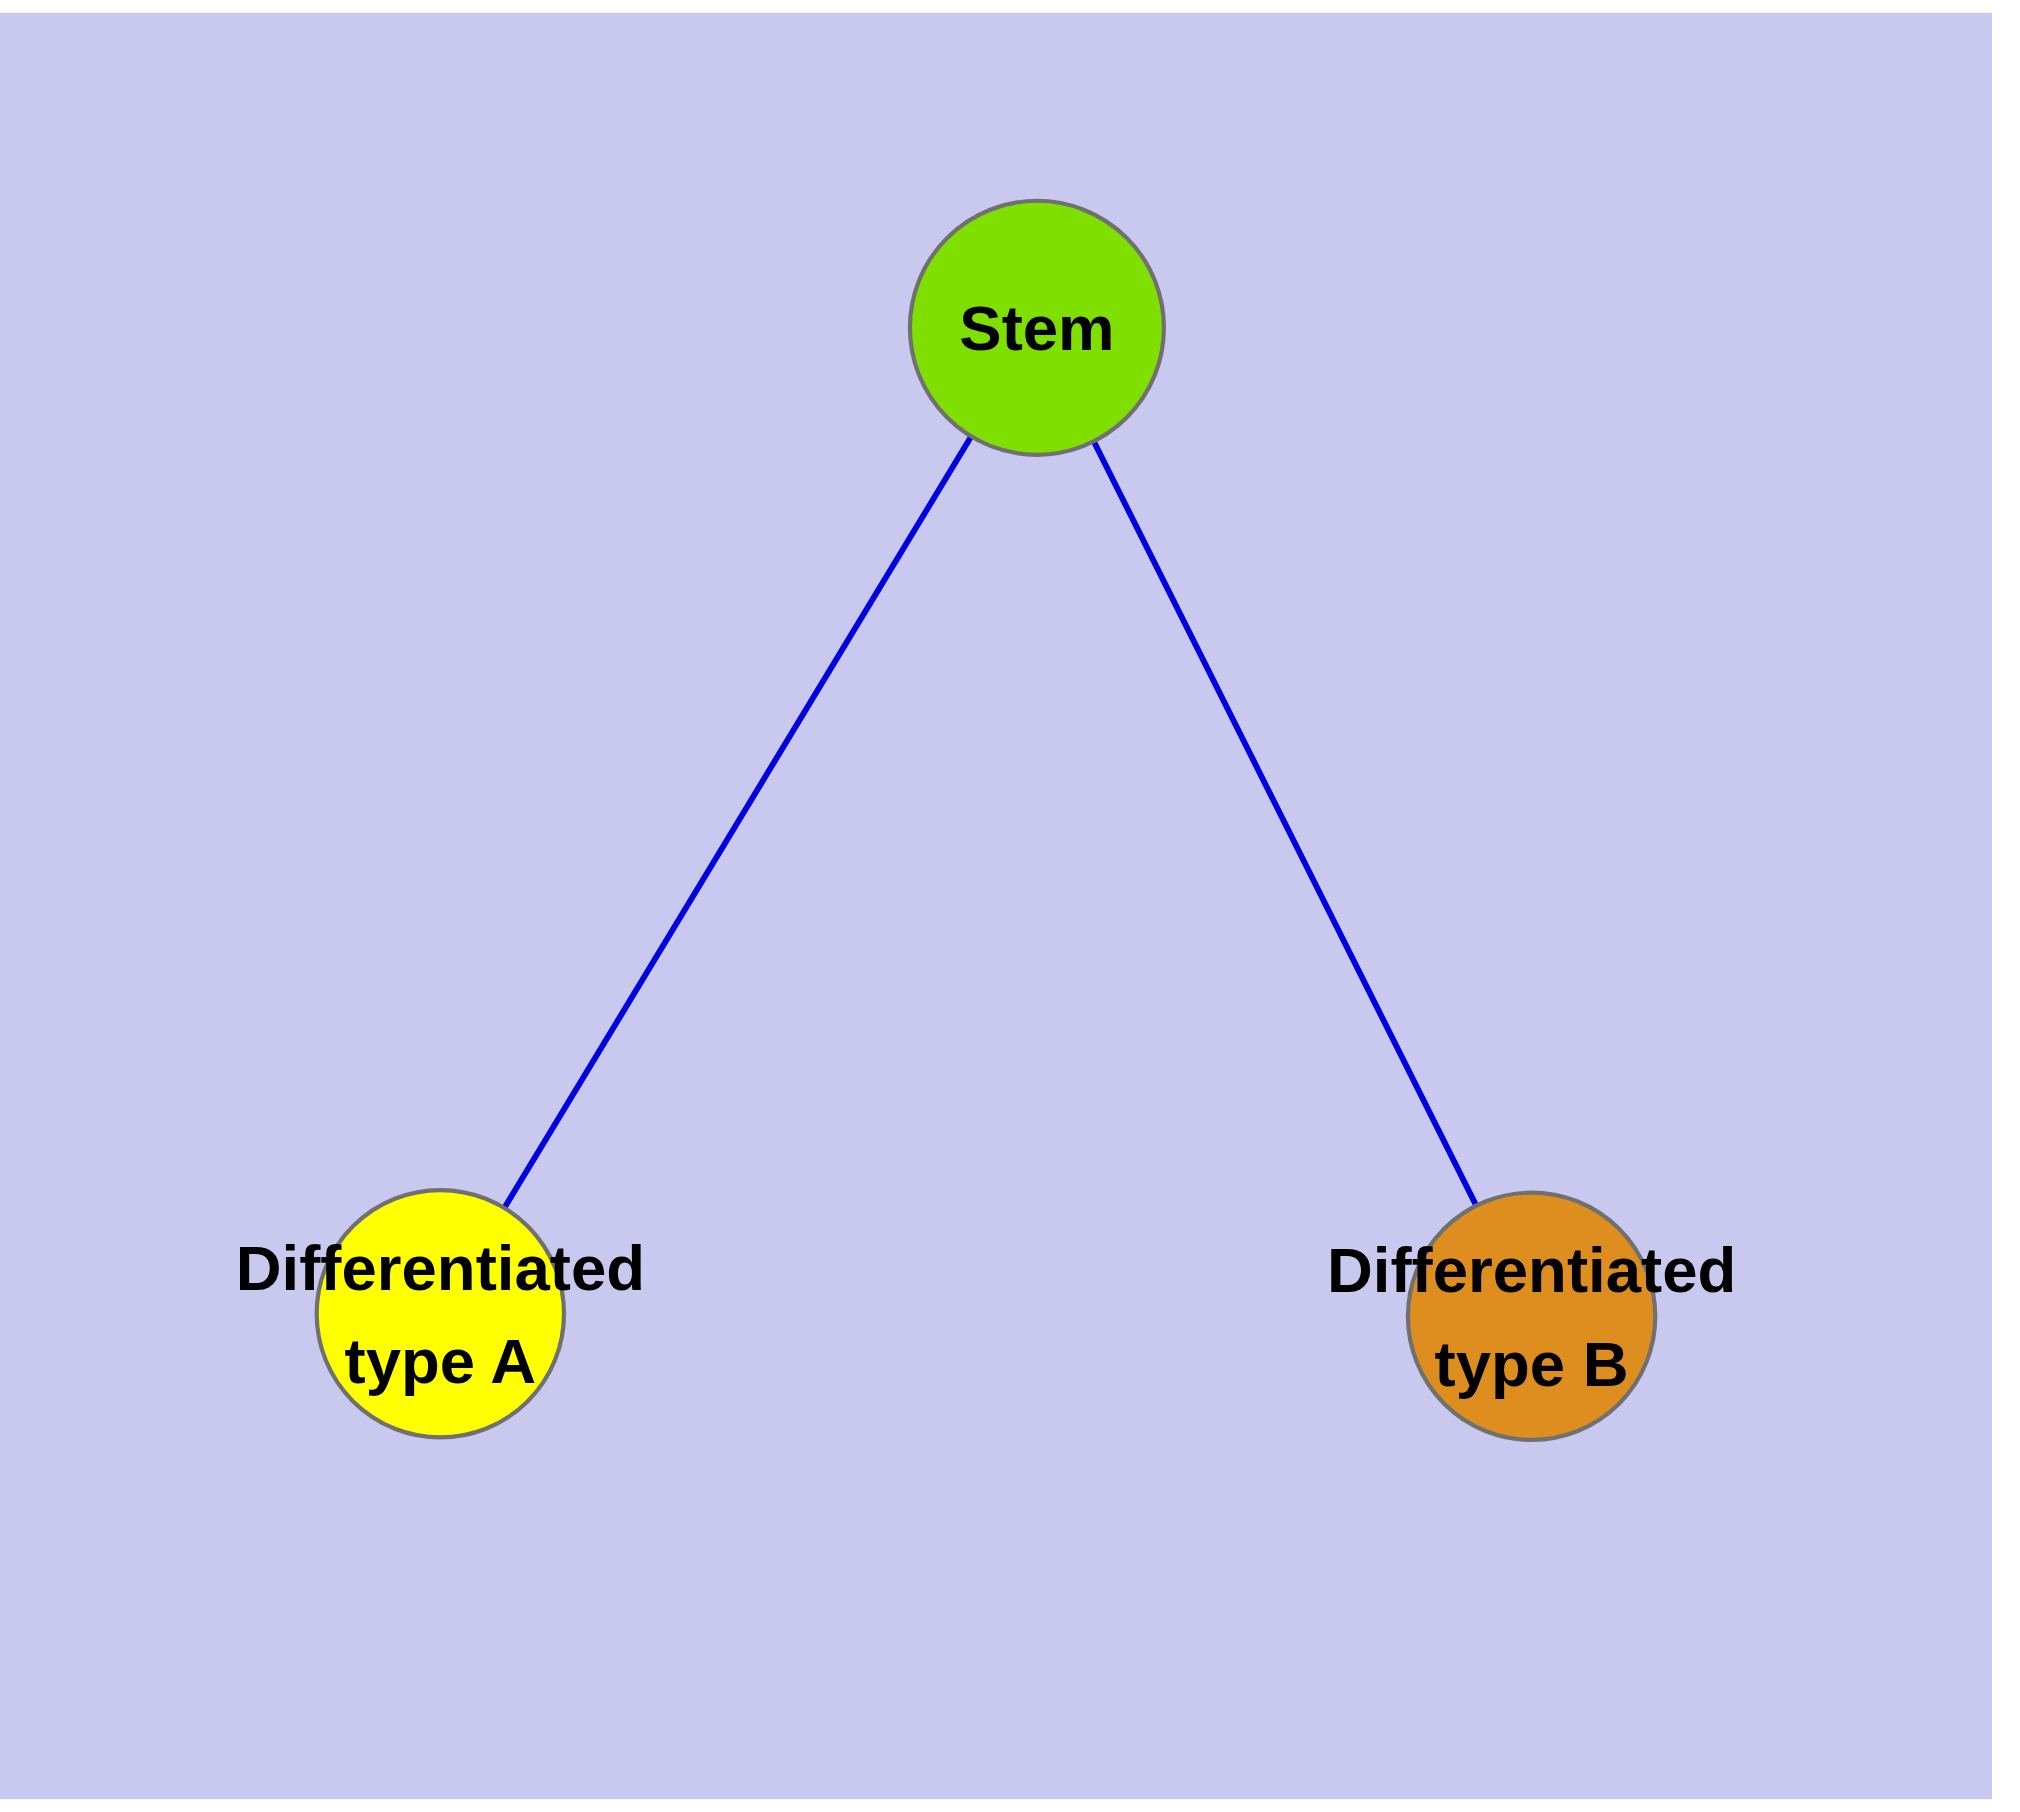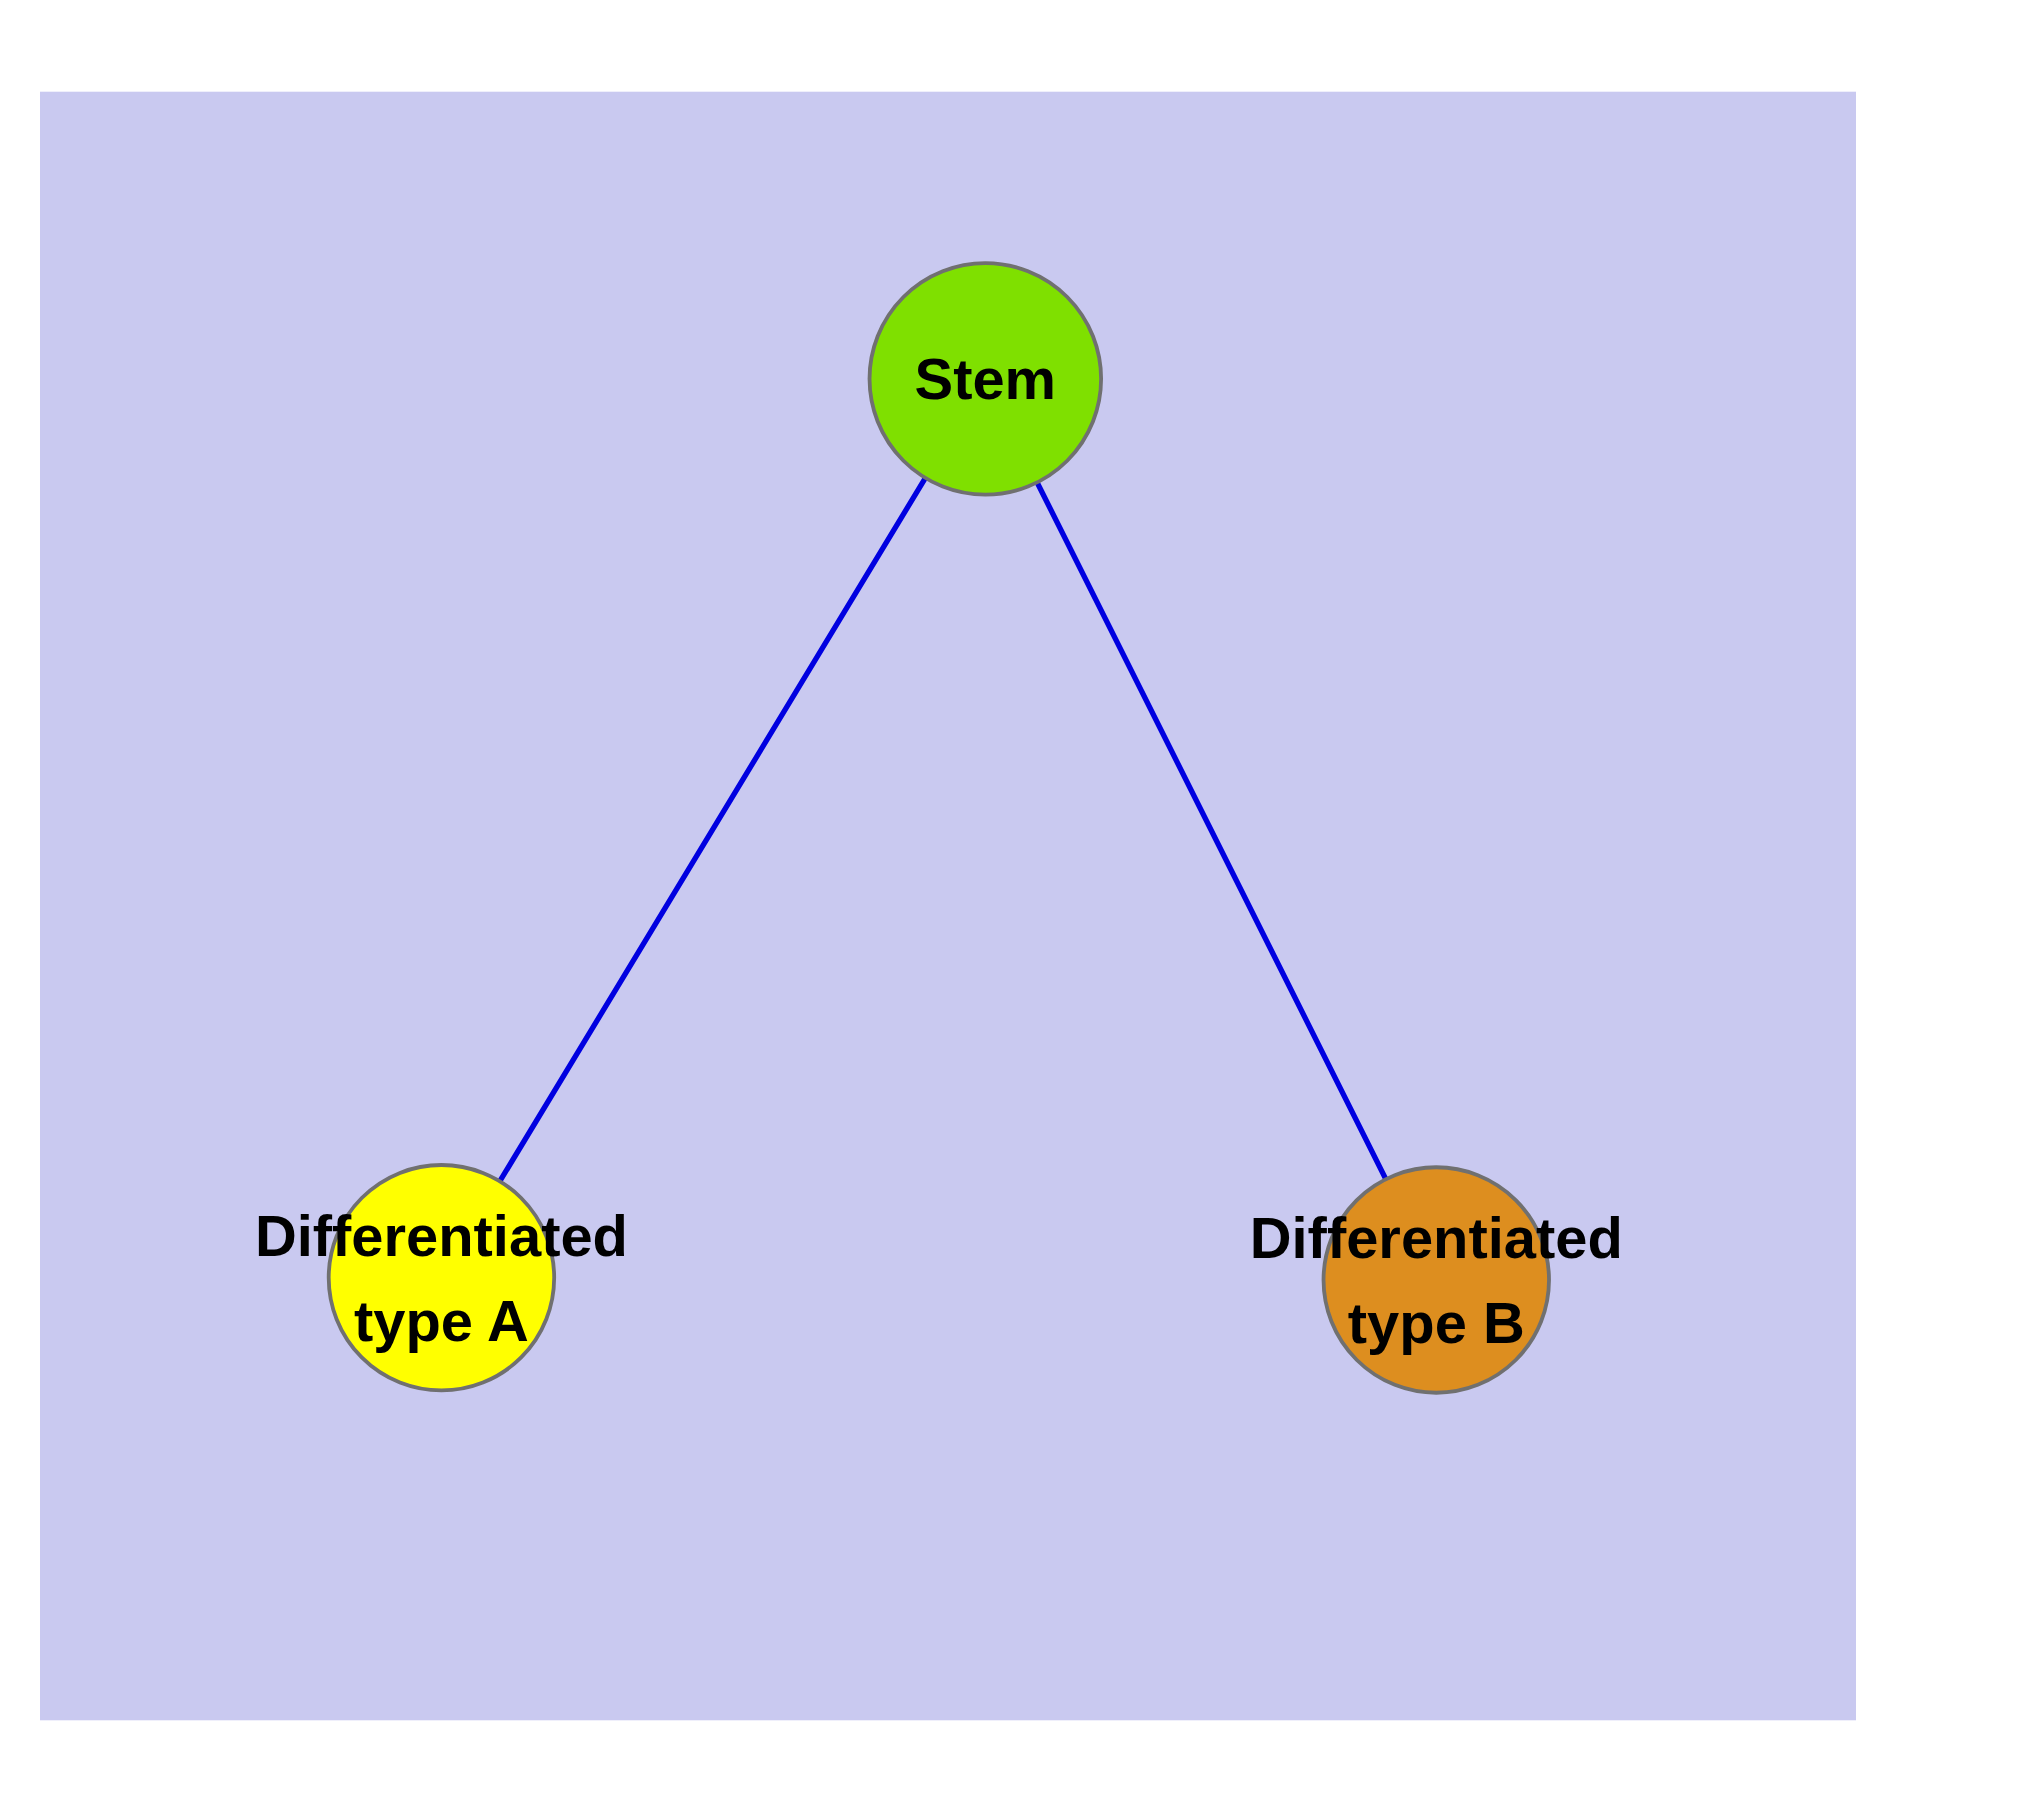--- a/index.html
+++ b/index.html
@@ -7,23 +7,22 @@
     padding: 0;
   }
   body {
     width: 2021px;
     height: 1812px;
     overflow: hidden;
     font-family: "Liberation Sans", sans-serif;
   }
   .stage {
     position: relative;
-    width: 1816px;
+    width: 1992px;
     height: 1812px;
-    padding-left: 40px;
   }
   svg.diagram {
     display: block;
     width: 100%;
     height: 100%;
   }
   svg.diagram text {
     font-family: "Liberation Sans", sans-serif;
     font-weight: bold;
     font-size: 76px;

